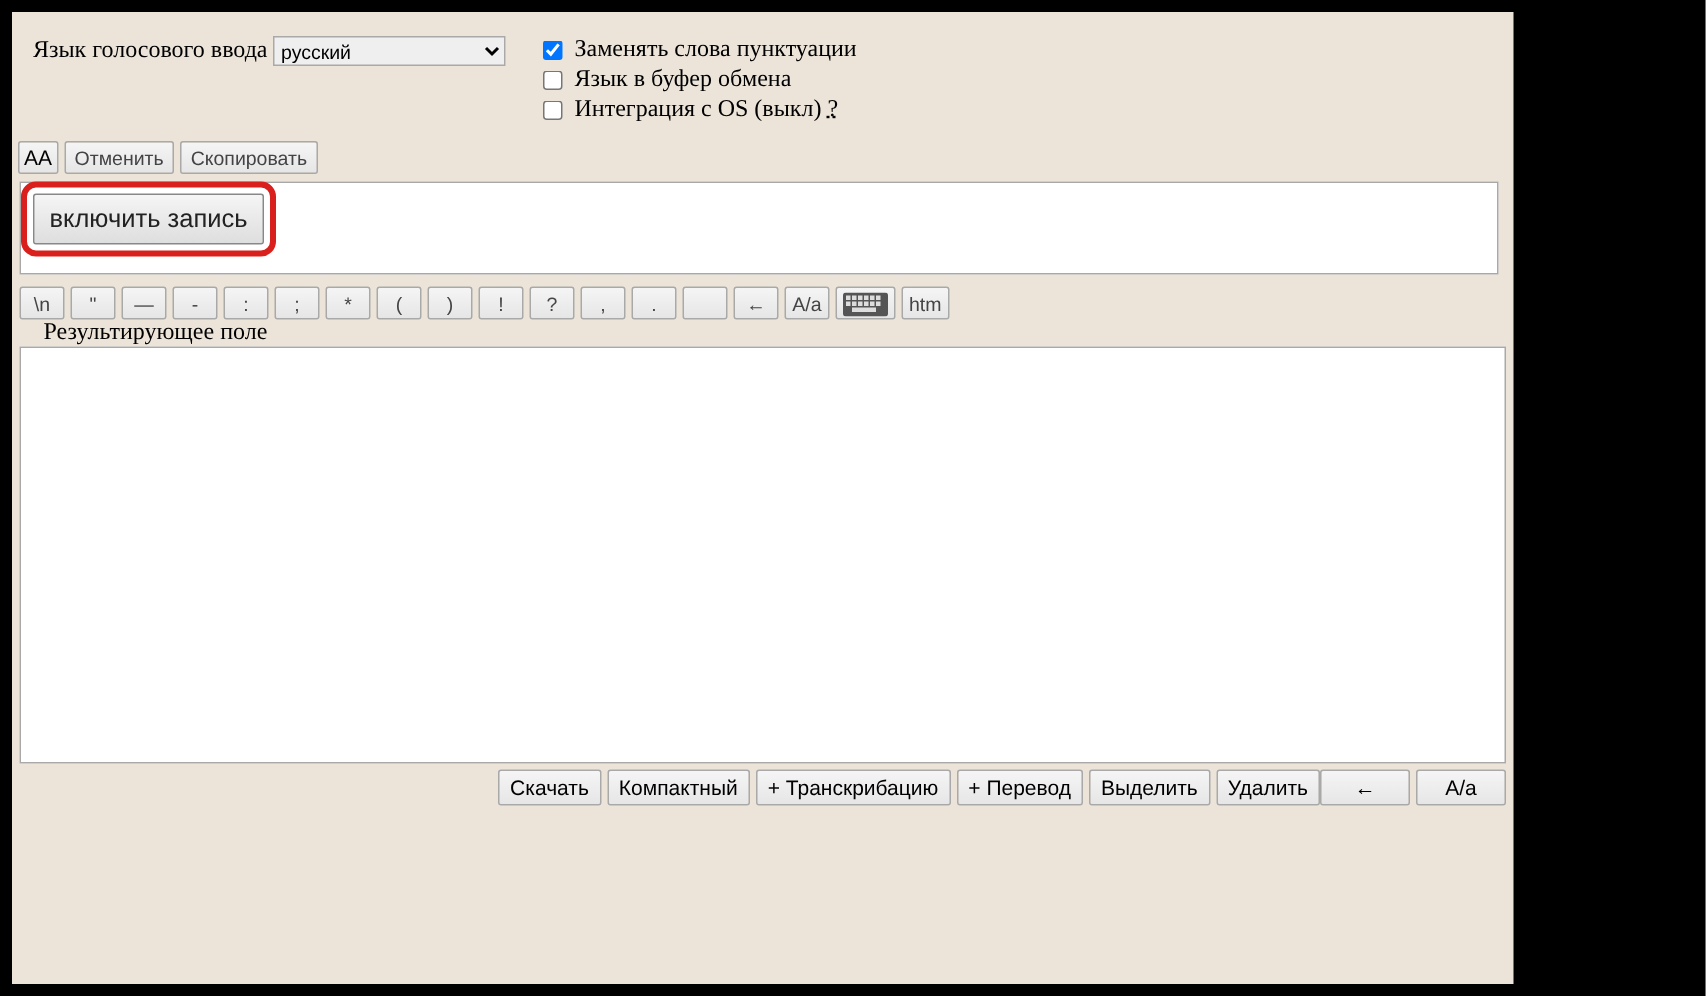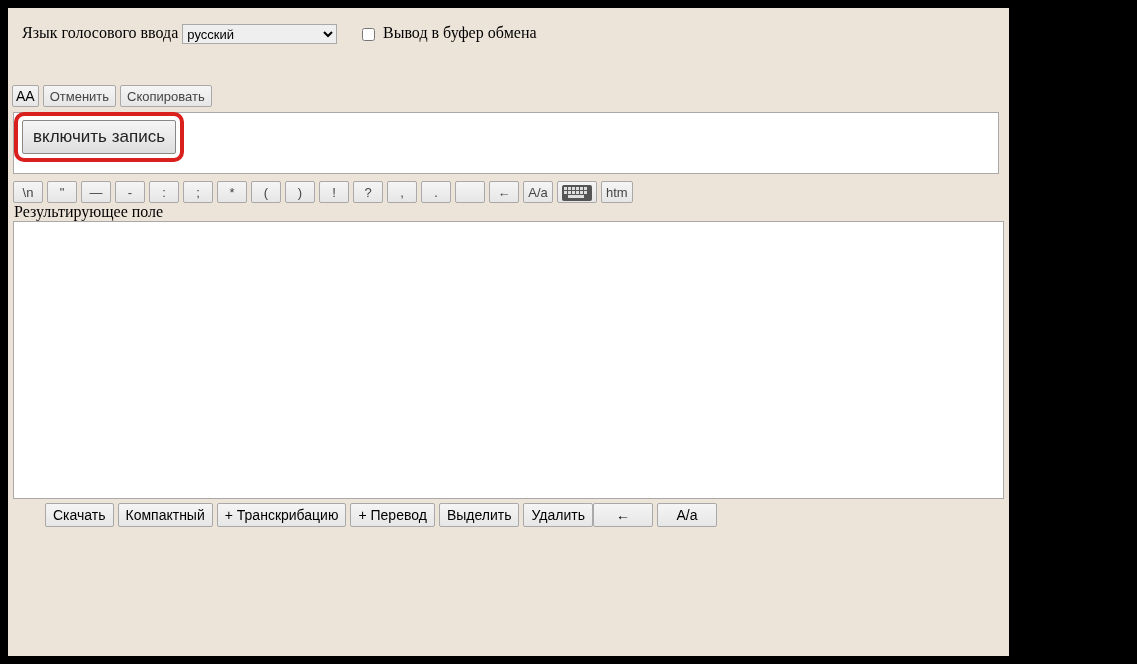--- a/index.html
+++ b/index.html
@@ -54,21 +54,20 @@
     vertical-align: middle;
   }
   .right-settings { }
   .help-q {
     text-decoration: underline dotted;
     color: #000;
     cursor: help;
   }
   .toolbar1 {
     padding: 0 0 2px 4px;
-    margin-top: 29px;
   }
   .btn {
     font-family: Arial, sans-serif;
     font-size: 13px;
     background: linear-gradient(#f5f5f5,#e6e6e6);
     border: 1px solid #a9a9a9;
     border-radius: 2px;
     padding: 2px 6px;
     height: 22px;
     color: #444;
@@ -116,33 +115,33 @@
   .punct-bar .btn { min-width: 30px; text-align: center; }
   .kbd-icon {
     display: inline-block;
     width: 30px;
     height: 16px;
     vertical-align: middle;
   }
   .result-label {
     padding: 0 0 0 6px;
     font-size: 16px;
+    margin-left: 15px;
   }
   .ta2 {
     height: 278px;
     margin: 0 5px;
     width: calc(100% - 10px);
     display: block;
   }
   .bottombar {
     display: flex;
-    justify-content: flex-start;
+    justify-content: flex-end;
     align-items: center;
     padding: 4px 5px 0 5px;
-    margin-left: 32px;
   }
   .bottombar-left .btn, .bottombar-right .btn {
     height: 24px;
     font-size: 14px;
     color: #000;
     padding: 2px 7px;
   }
 </style>
 </head>
 <body>
@@ -154,22 +153,31 @@
       <div class="left-settings">
         <div class="row">
           <span>Язык голосового ввода</span>
           <select class="lang">
             <option>русский</option>
           </select>
         </div>
       </div>
       <div class="right-settings">
         <div class="row">
+          <input type="checkbox" checked="" style="">
+          <span>Заменять слова пунктуации</span>
+        </div>
+        <div class="row">
           <input type="checkbox" style="">
-          <span>Вывод в буфер обмена</span>
+          <span>Язык в буфер обмена</span>
+        </div>
+        <div class="row">
+          <input type="checkbox" style="">
+          <span>Интеграция с OS (выкл)</span>
+          <span class="help-q">?</span>
         </div>
       </div>
     </div>
 
     <div class="toolbar1">
       <button class="btn aa">AA</button>
       <button class="btn">Отменить</button>
       <button class="btn">Скопировать</button>
     </div>
 

